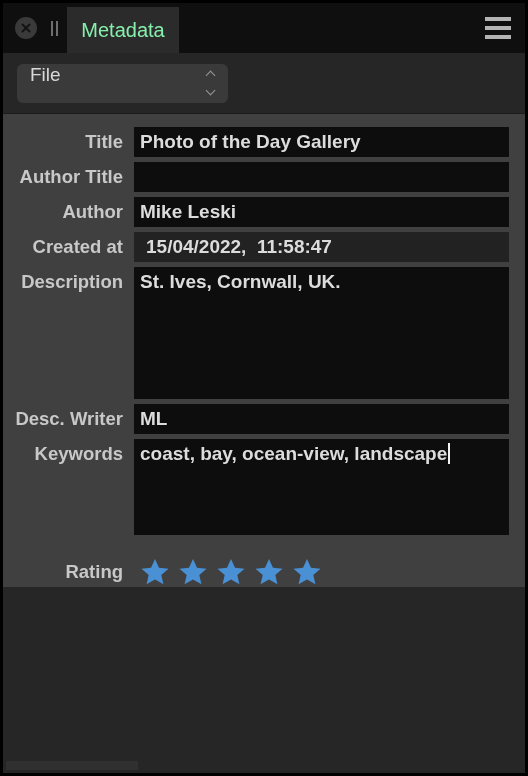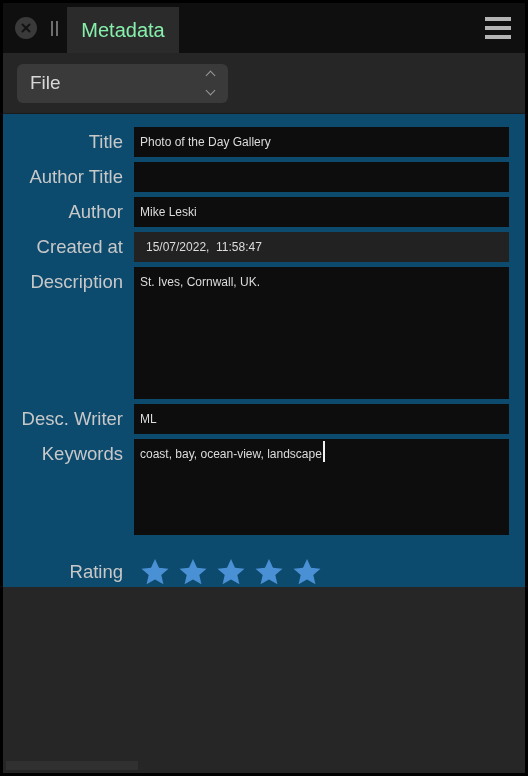--- a/index.html
+++ b/index.html
@@ -116,21 +116,20 @@
     padding-left: 14px;
     box-sizing: border-box;
     border-bottom: 1px solid #1b1b1b;
   }
   .select {
     width: 211px;
     height: 39px;
     background: #3a3a3a;
     border-radius: 6px;
     display: flex;
-    align-items: center;
     position: relative;
     box-sizing: border-box;
     padding-left: 13px;
     color: #d8d8d8;
     font-size: 19px;
     cursor: pointer;
   }
   .stepper {
     position: absolute;
     right: 12px;
@@ -160,21 +159,22 @@
   .chev.down:before {
     border-left: none; border-top: none;
     border-right: 1.6px solid #9a9a9a;
     border-bottom: 1.6px solid #9a9a9a;
     top: -2px;
   }
 
   
   .form {
     padding-top: 13px;
-    background: #0c4a6e;
+    background: #404040;
+    font-weight: bold;
   }
   .row {
     display: flex;
     align-items: flex-start;
     margin-bottom: 5px;
   }
   .label {
     width: 131px;
     flex: 0 0 131px;
     text-align: right;
@@ -182,21 +182,21 @@
     box-sizing: border-box;
     color: #c8c8c8;
     font-size: 18.5px;
     line-height: 30px;
   }
   .field {
     flex: 1 1 auto;
     margin-right: 16px;
     background: #0d0d0d;
     color: #dcdcdc;
-    font-size: 12px;
+    font-size: 19px;
     line-height: 30px;
     padding: 0 0 0 6px;
     box-sizing: border-box;
     min-height: 30px;
     cursor: text;
     white-space: pre;
     overflow: hidden;
   }
   .field.readonly {
     background: #222222;
@@ -289,21 +289,21 @@
       <div class="field"></div>
     </div>
 
     <div class="row">
       <div class="label">Author</div>
       <div class="field">Mike Leski</div>
     </div>
 
     <div class="row">
       <div class="label">Created at</div>
-      <div class="field readonly">15/07/2022,  11:58:47</div>
+      <div class="field readonly">15/04/2022,  11:58:47</div>
     </div>
 
     <div class="row">
       <div class="label">Description</div>
       <div class="field tall-desc">St. Ives, Cornwall, UK.</div>
     </div>
 
     <div class="row">
       <div class="label">Desc. Writer</div>
       <div class="field">ML</div>

